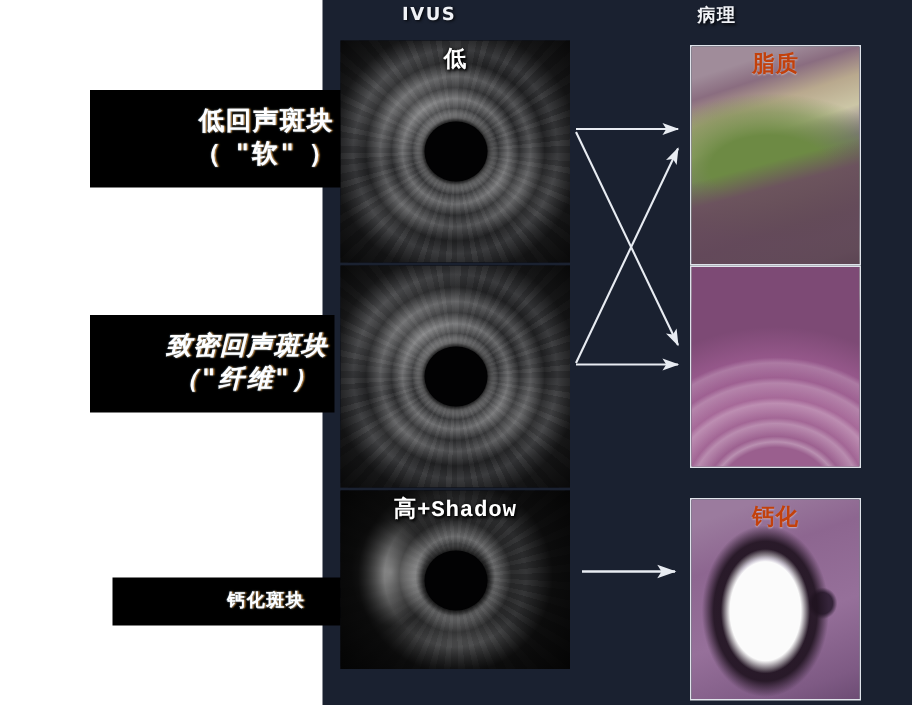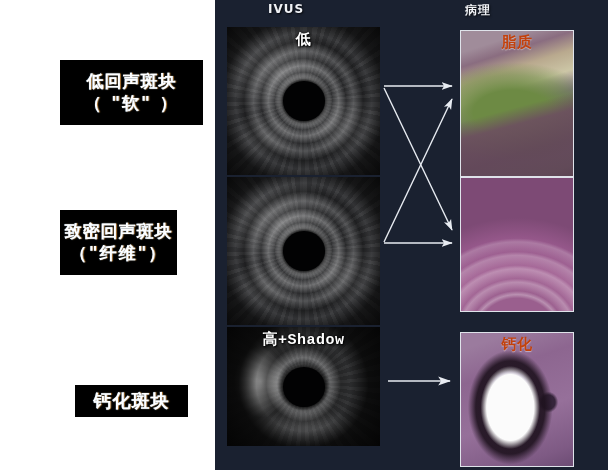--- a/index.html
+++ b/index.html
@@ -16,27 +16,28 @@
     position:absolute;
     background:#000000;
     display:flex;flex-direction:column;
     align-items:center;justify-content:center;
     text-align:center;
     color:#ffffff;
     font-weight:bold;
     line-height:1.28;
     letter-spacing:1px;
     text-shadow:0 0 1px #7fb2e5, 1px 0 1px #c9802a;
+    padding-left:46px;
   }
   .label-line{display:block;white-space:nowrap;}
   .label-line.sub{letter-spacing:2px;}
 
   #label-soft{left:60px;top:60px;width:143px;height:65px;font-size:17px;}
-  #label-fibrous{left:60px;top:210px;width:117px;height:65px;font-size:17px;}
-  #label-calcified{left:75px;top:385px;width:113px;height:32px;font-size:18px;}
+  #label-fibrous{left:60px;top:210px;width:117px;height:65px;font-size:17px;font-style:italic;}
+  #label-calcified{left:75px;top:385px;width:113px;height:32px;font-size:12px;}
 
   
   #dark-panel{
     position:absolute;left:215px;top:0;width:393px;height:470px;
     background:#1a2130;
   }
 
   
   .col-heading{
     position:absolute;

